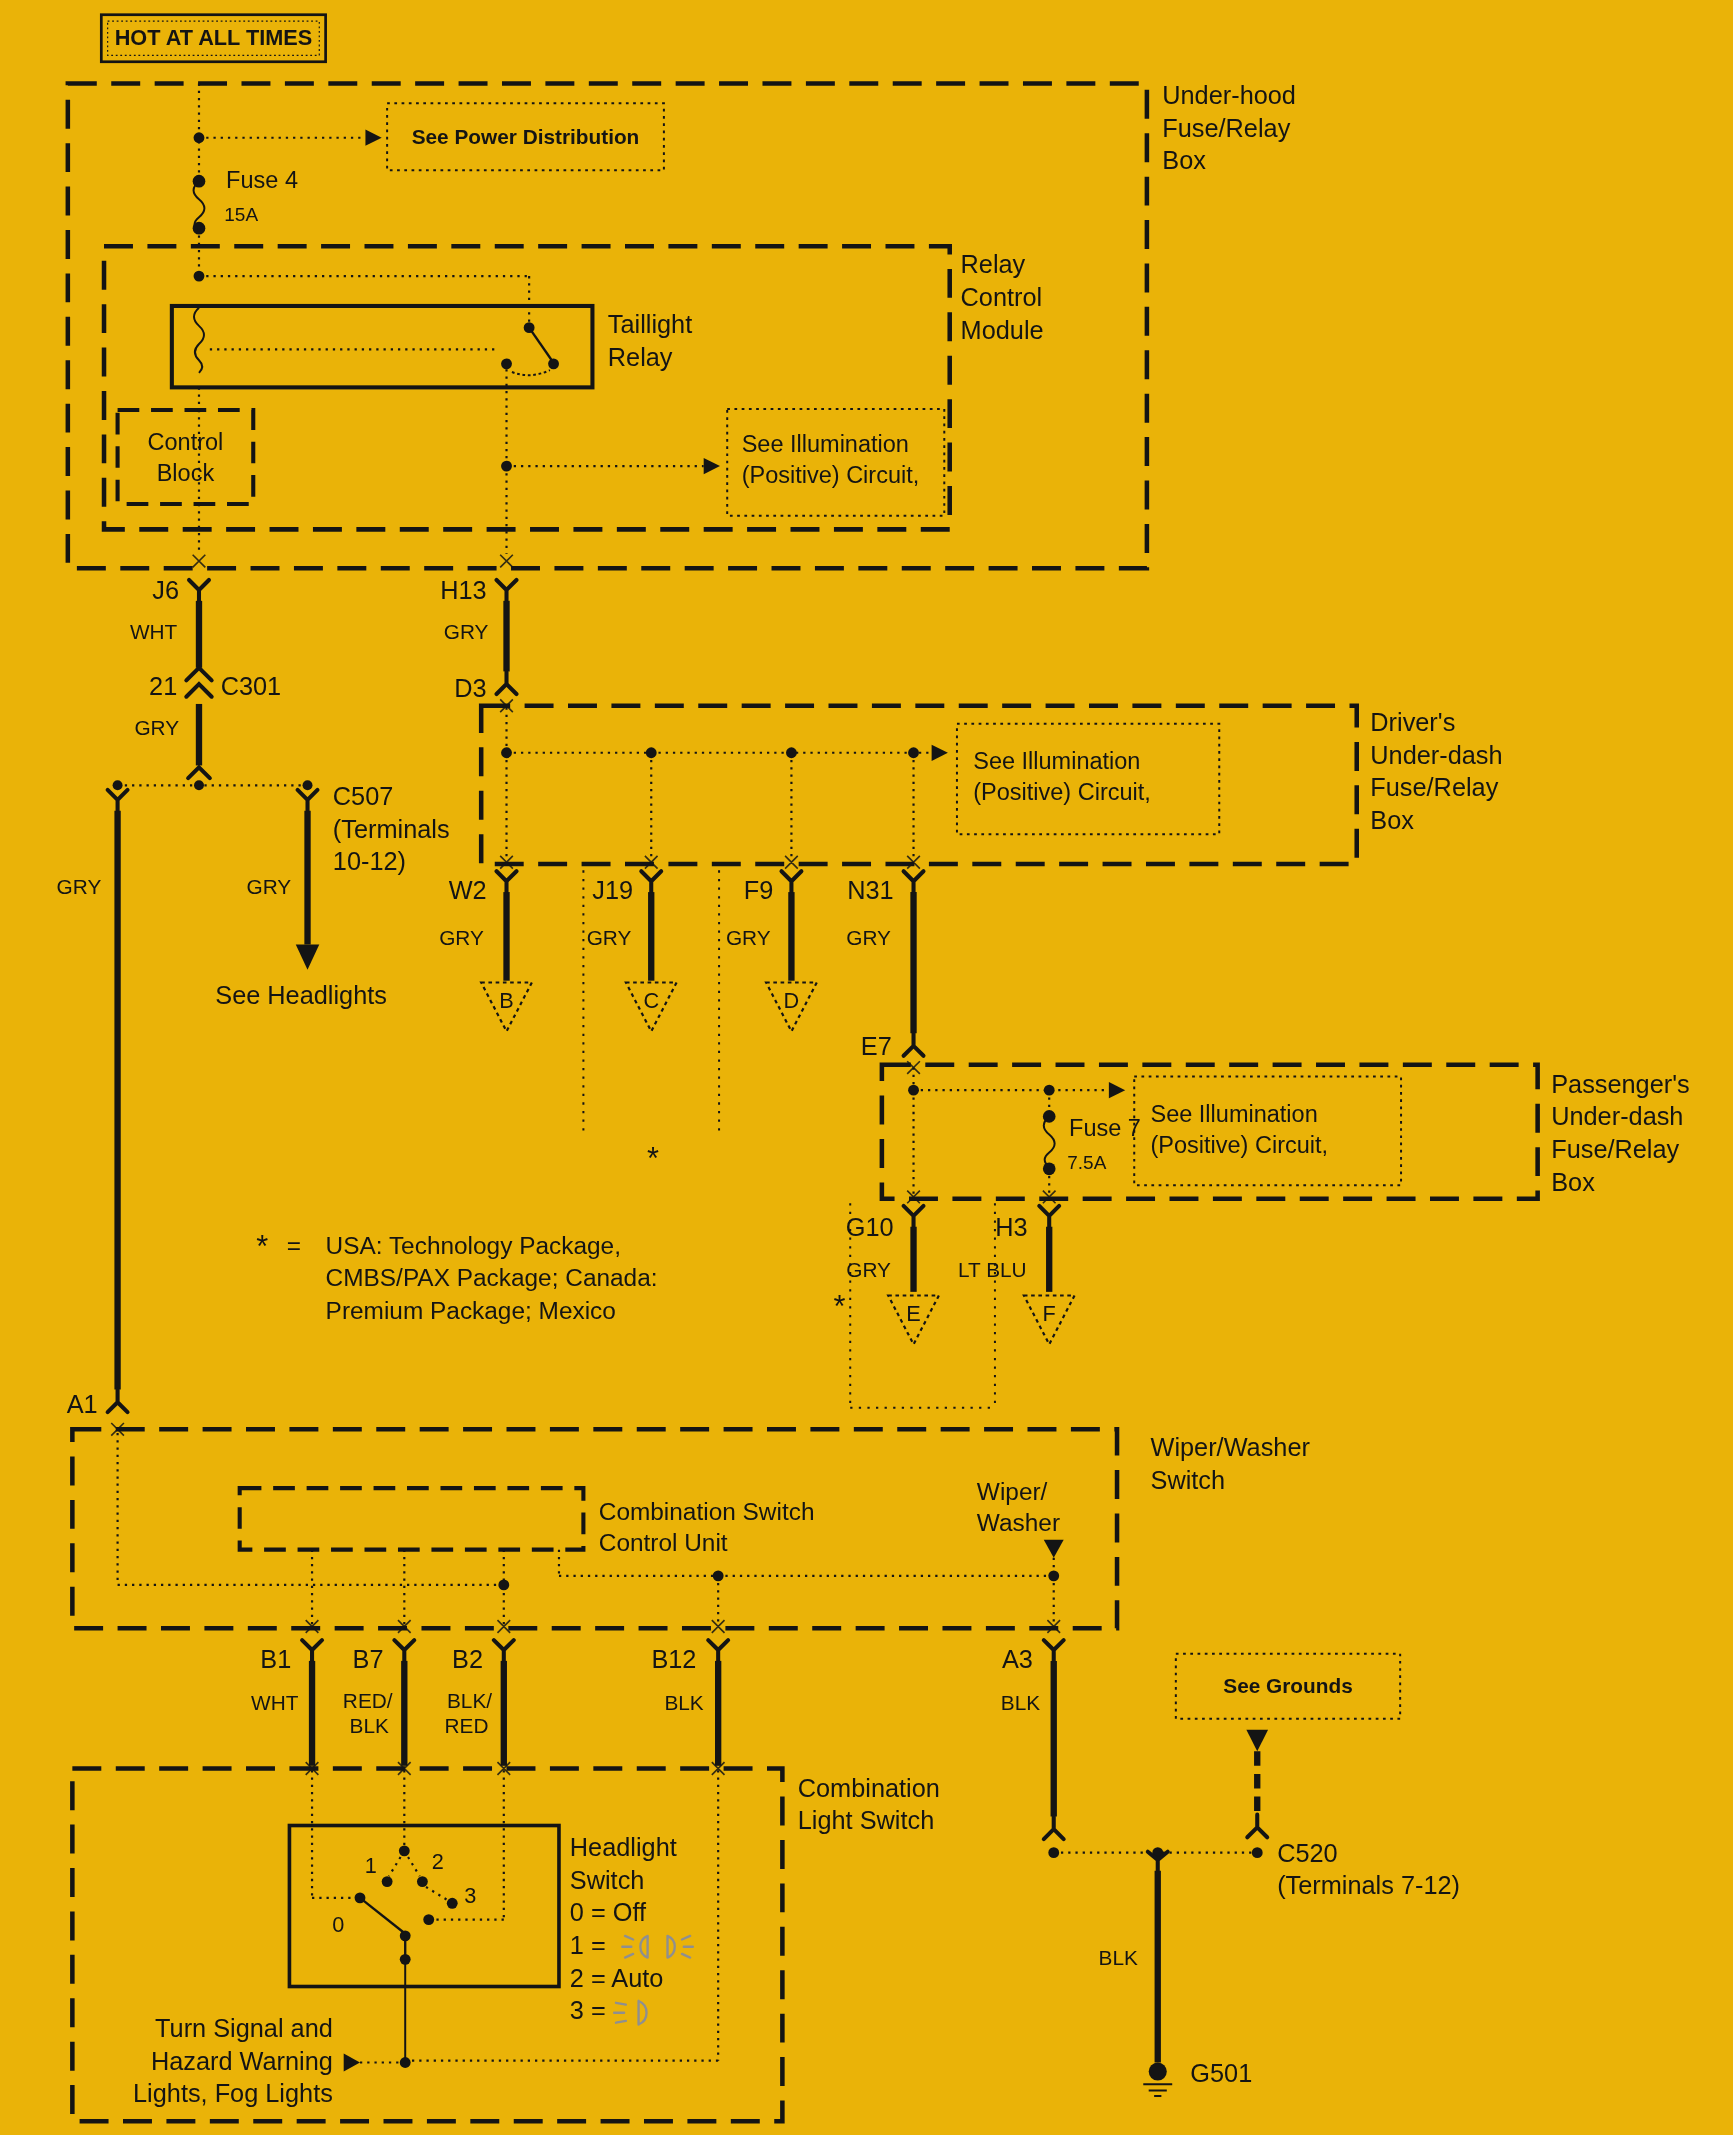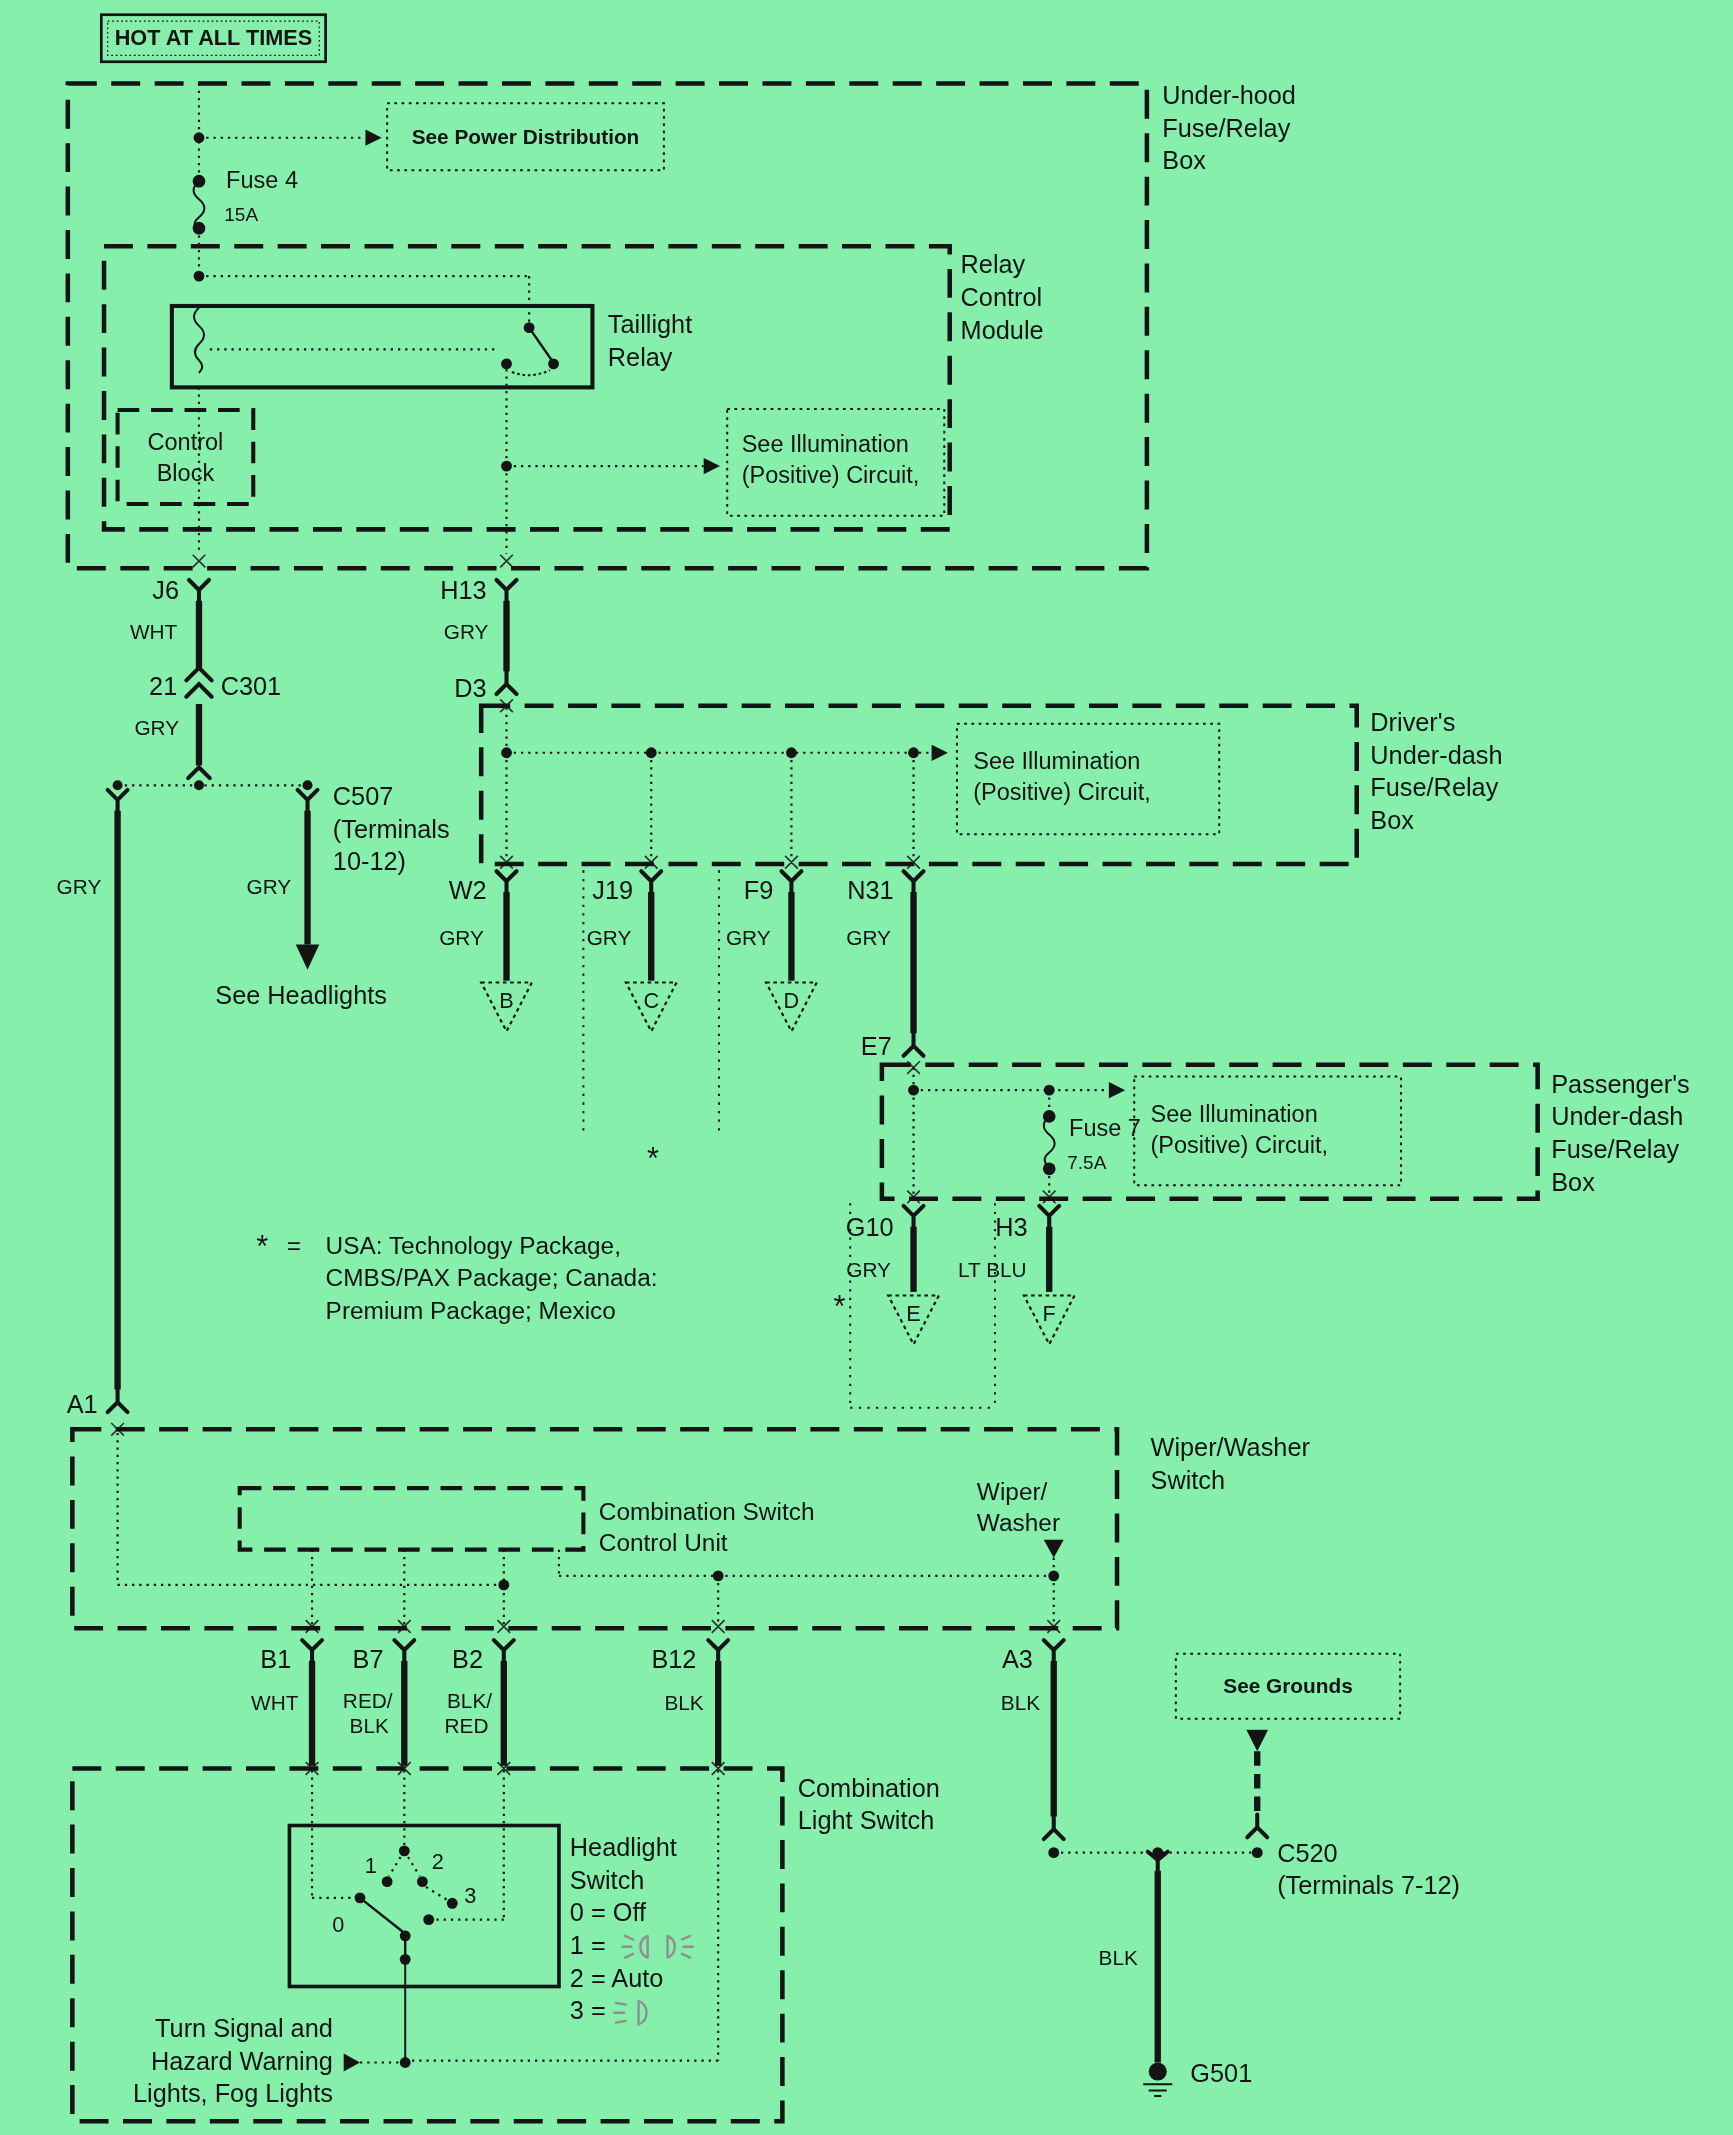--- a/index.html
+++ b/index.html
@@ -1,16 +1,16 @@
 <!DOCTYPE html>
 <html style="font-size:14.5px"><head>
 <meta charset="utf-8">
 <style>
   html,body{margin:0;padding:0;background:#f2f2f0;}
-  .page{width:1733px;height:2136px;background:#86efac;position:relative;margin:0 auto;}
+  .page{width:1733px;height:2136px;background:#eab308;position:relative;margin:0 auto;}
   svg{display:block;}
   text{fill:#141414;font-family:"Liberation Sans","DejaVu Sans",sans-serif;}
   .t28{font-size:28px;}
   .t27{font-size:27px;}
   .t26{font-size:26px;}
   .t24{font-size:24px;}
   .t23{font-size:23px;}
   .t21{font-size:21px;}
   .t34{font-size:34px;}
   .bold{font-weight:bold;}

